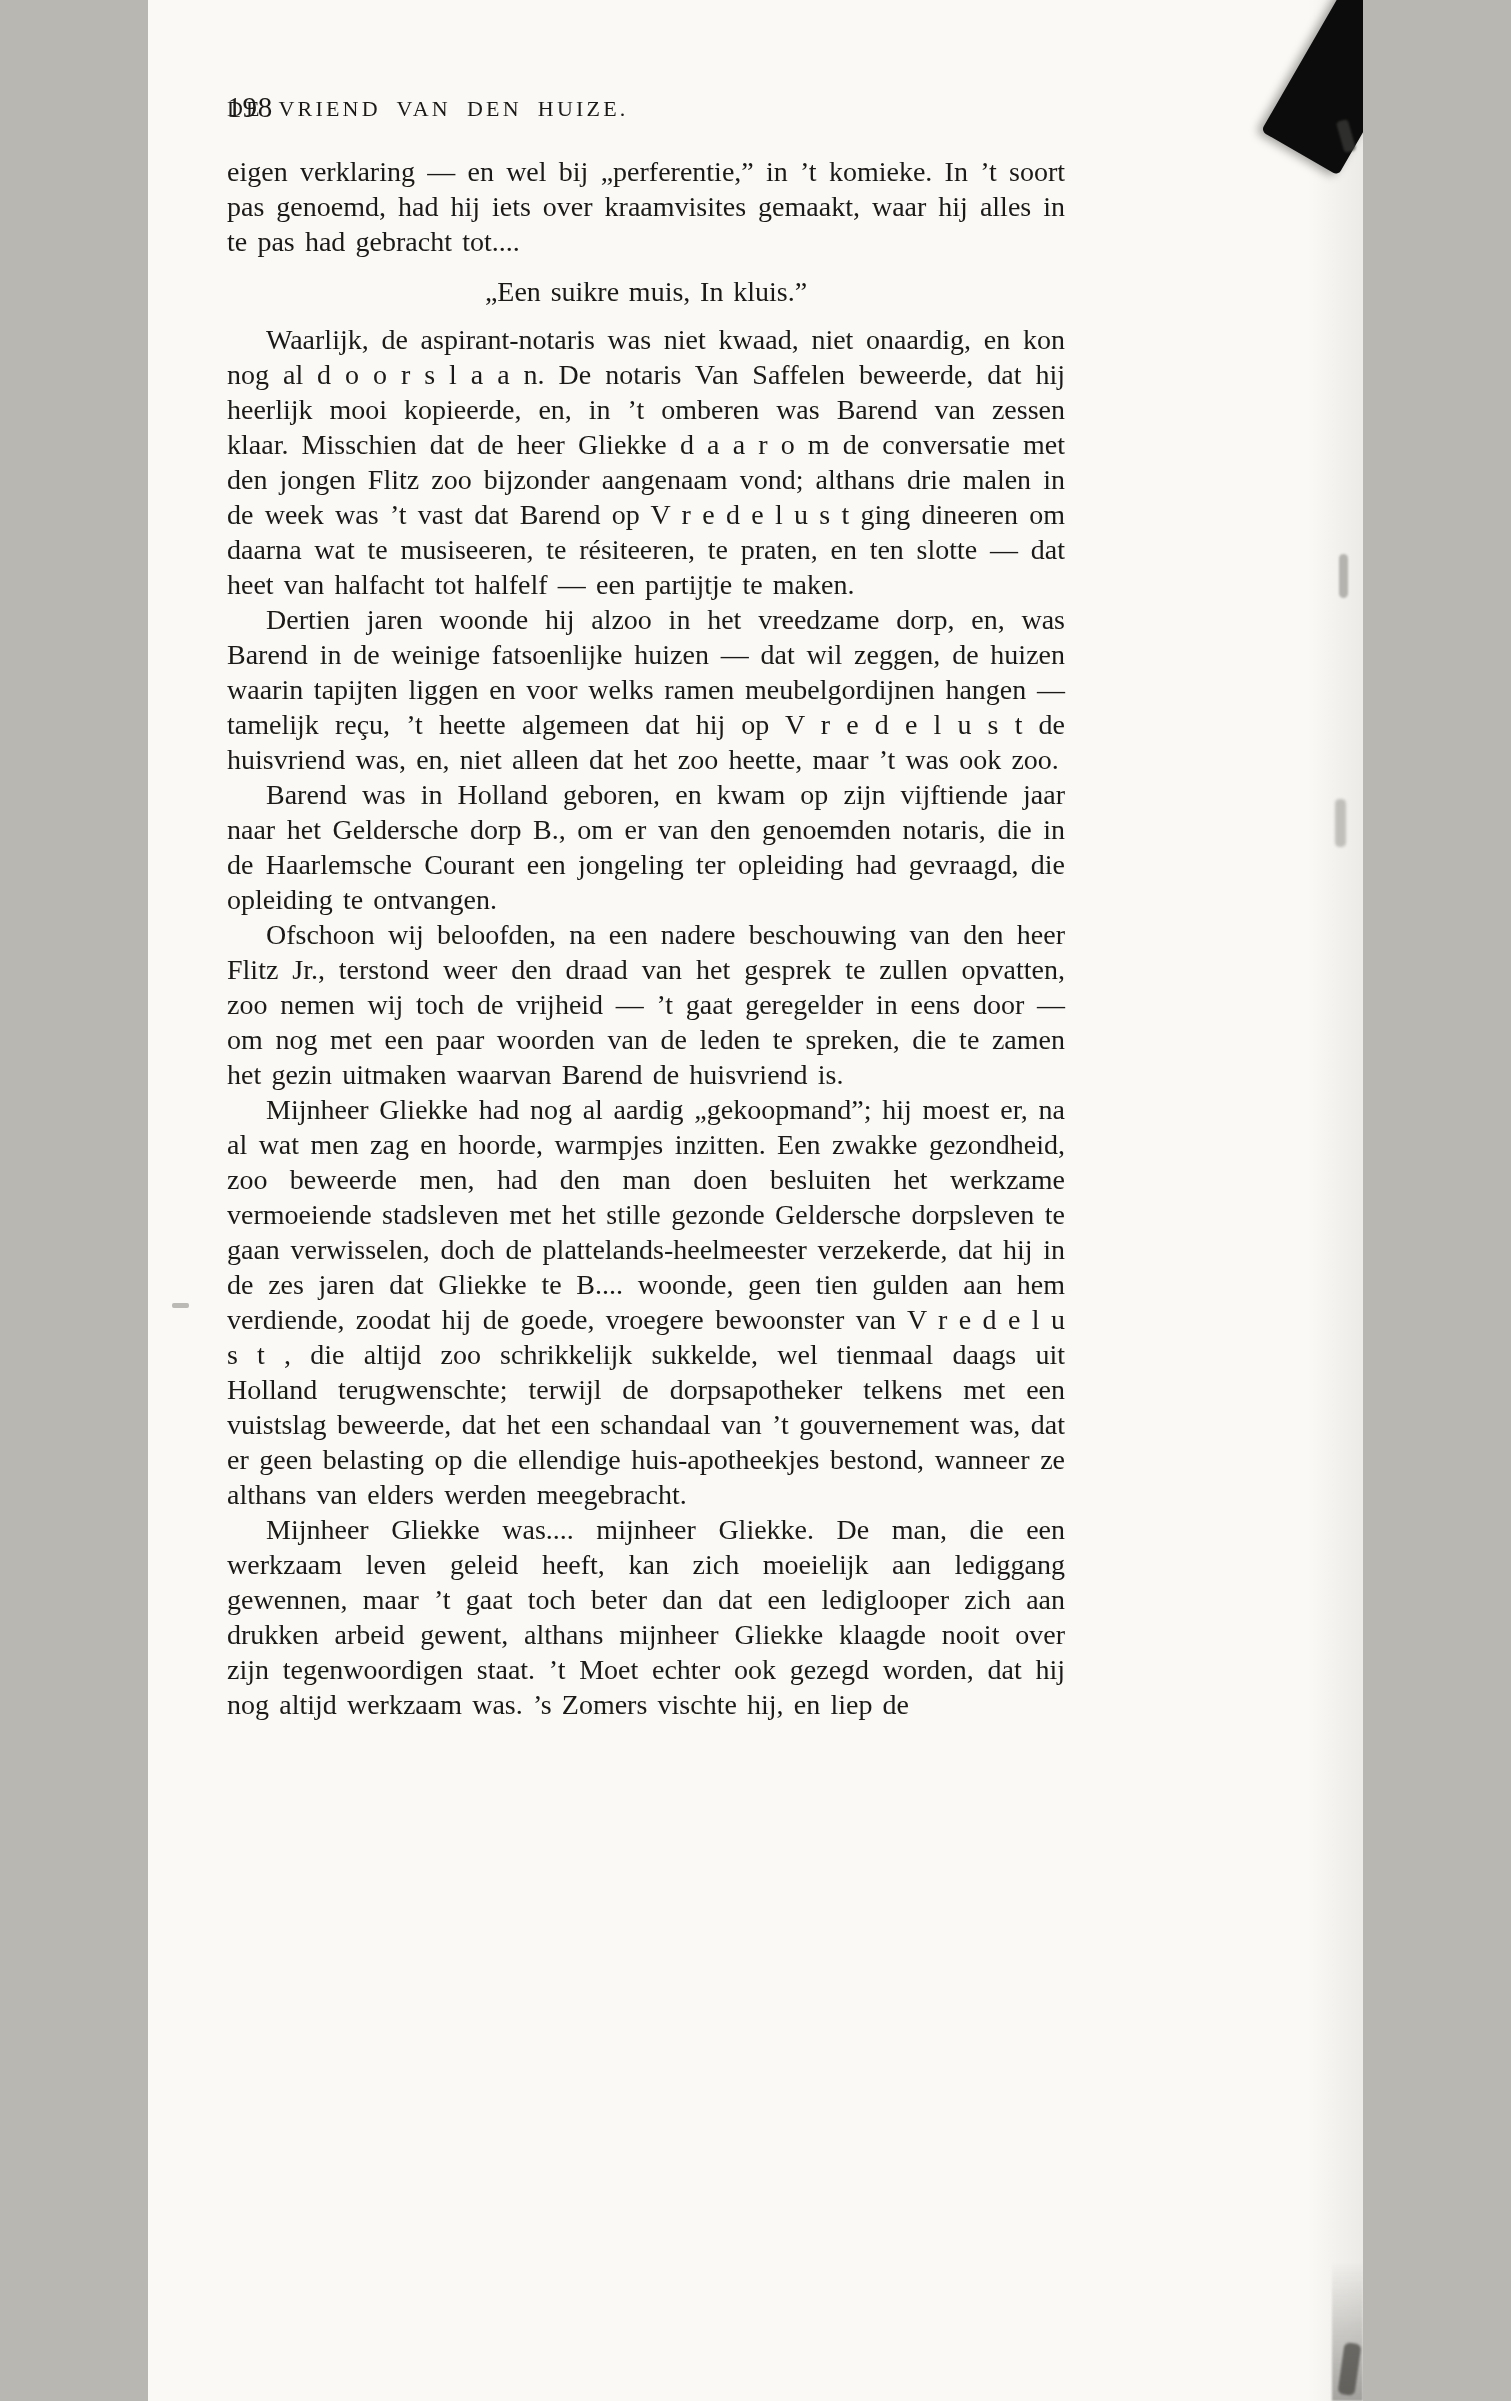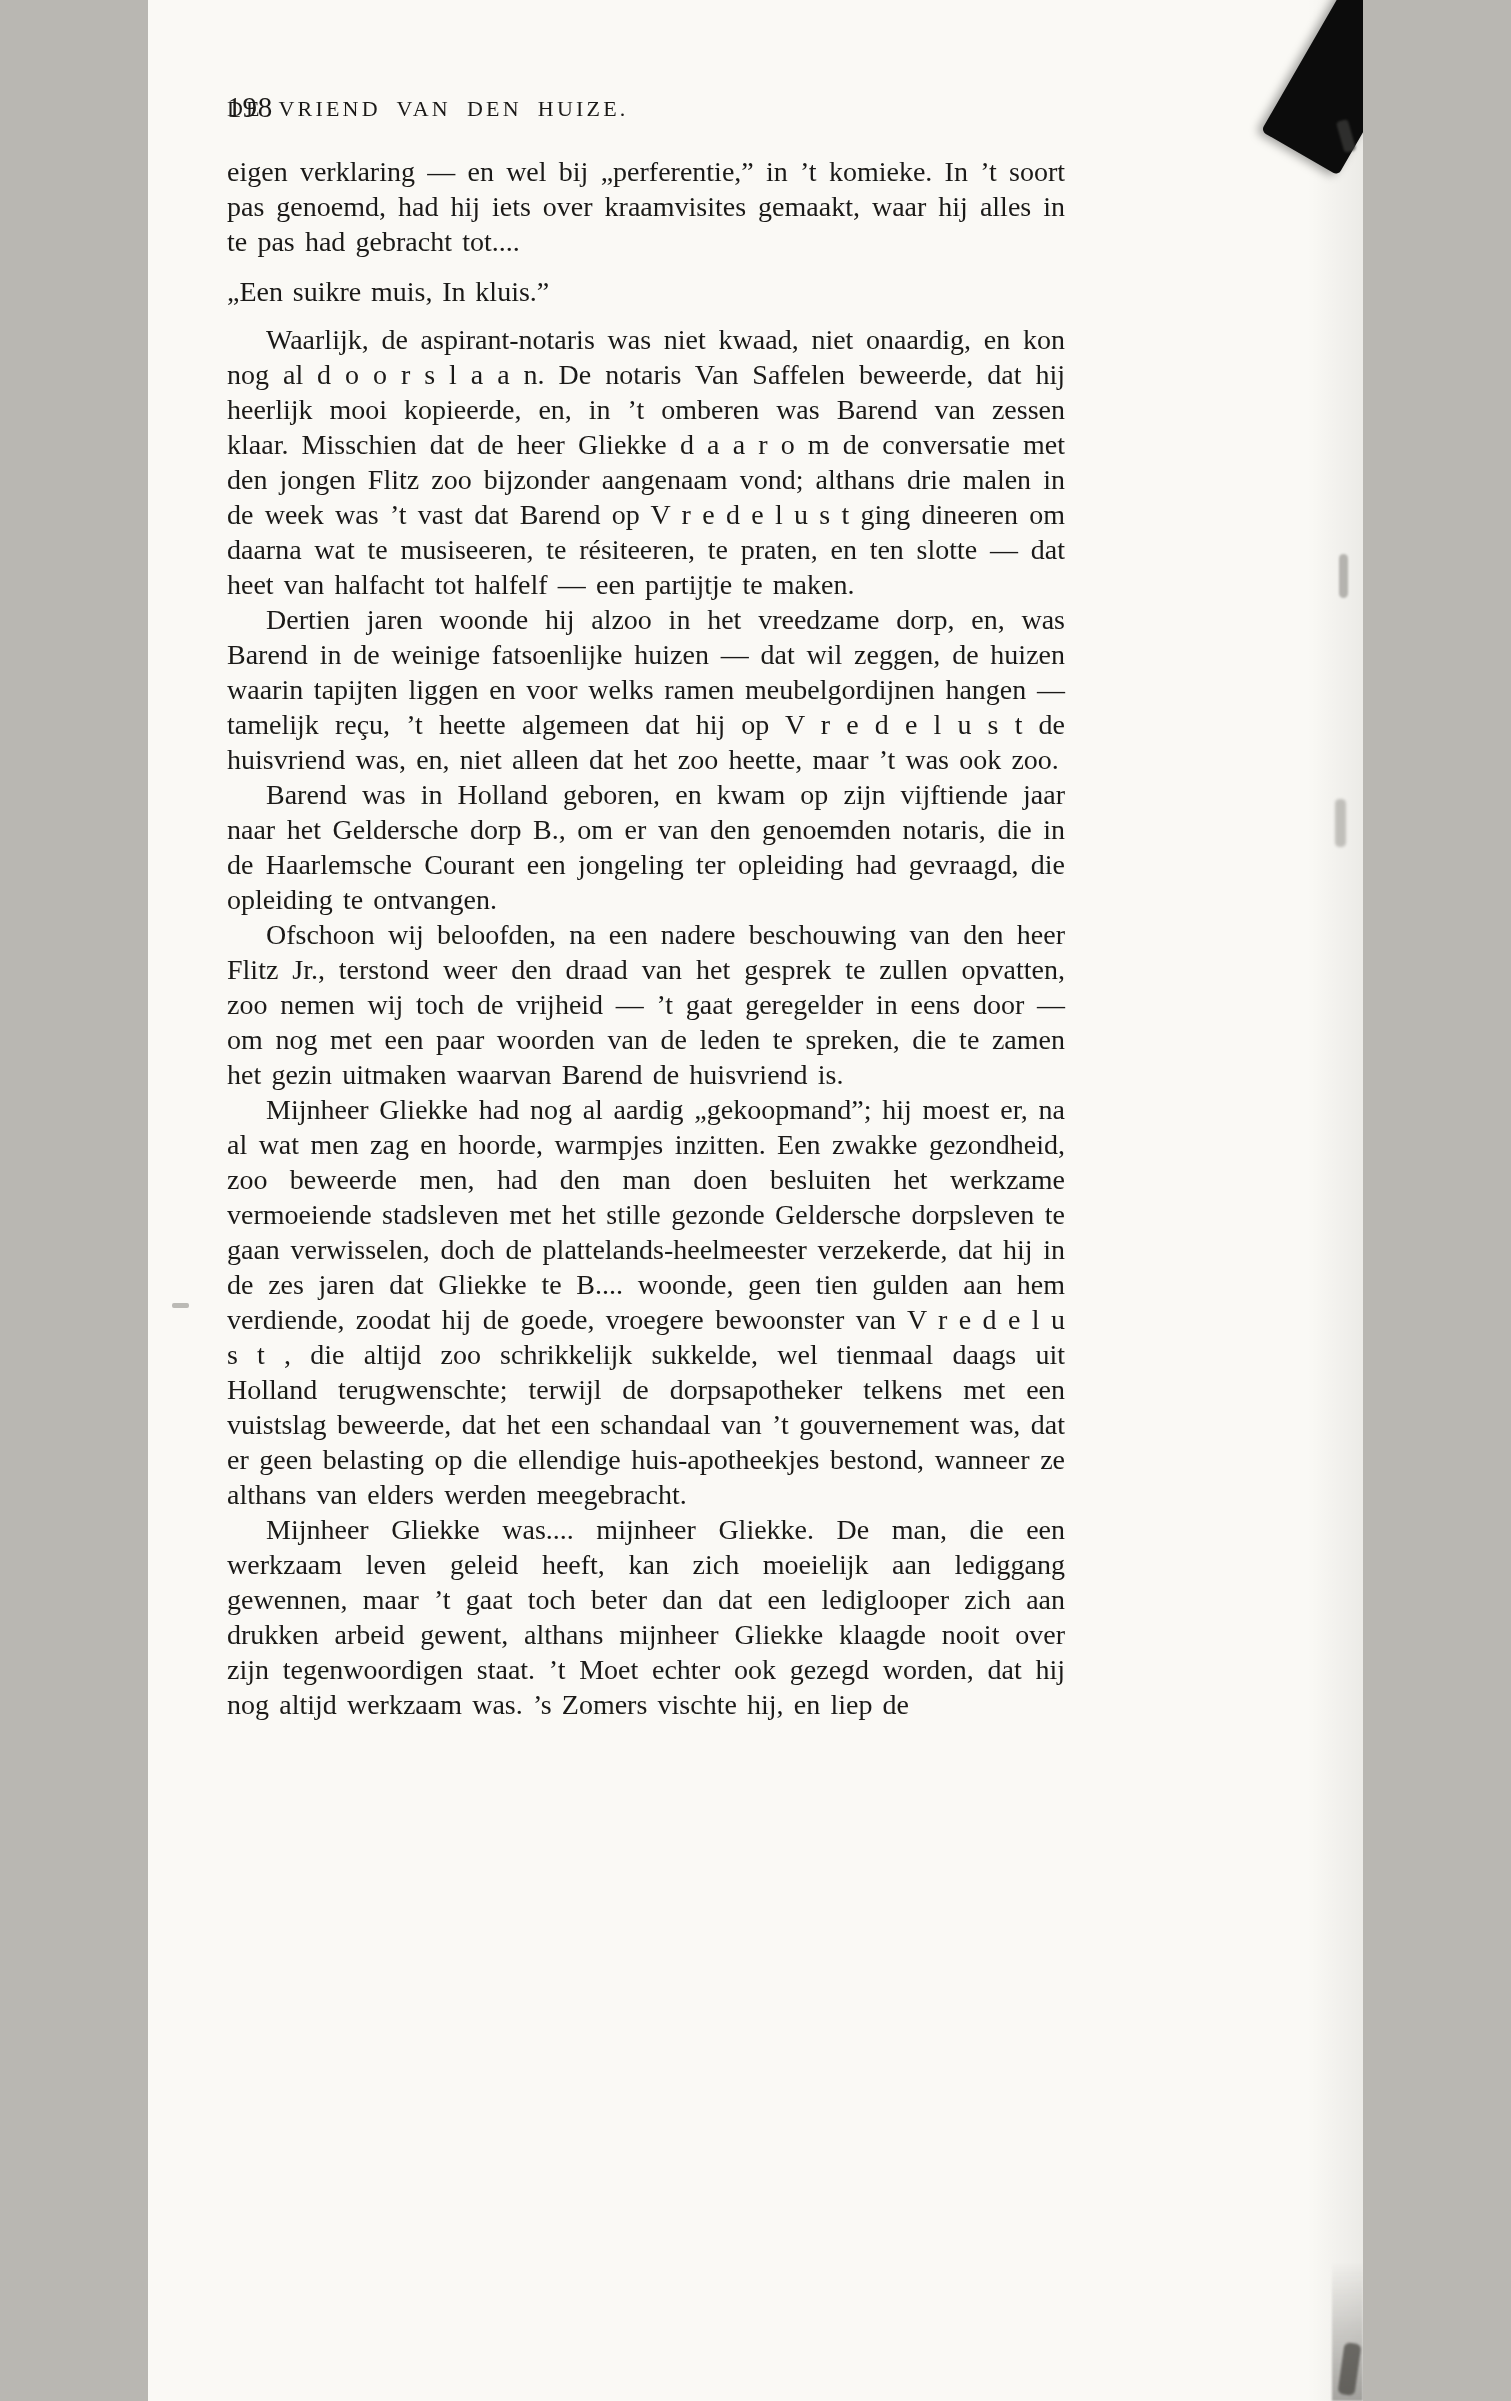--- a/index.html
+++ b/index.html
@@ -61,21 +61,21 @@
     text-indent: 39px;
     word-spacing: 3.2px;
   }
   .para.no-indent {
     text-indent: 0;
   }
   .verse {
     margin: 15px 0 13px 0;
     font-size: 28px;
     line-height: 35px;
-    text-align: left;
+    text-align: center;
     word-spacing: 2.8px;
   }
   
   .artifact {
     position: absolute;
     pointer-events: none;
   }
   .corner-tr {
     top: -37px;
     right: -31.5px;

